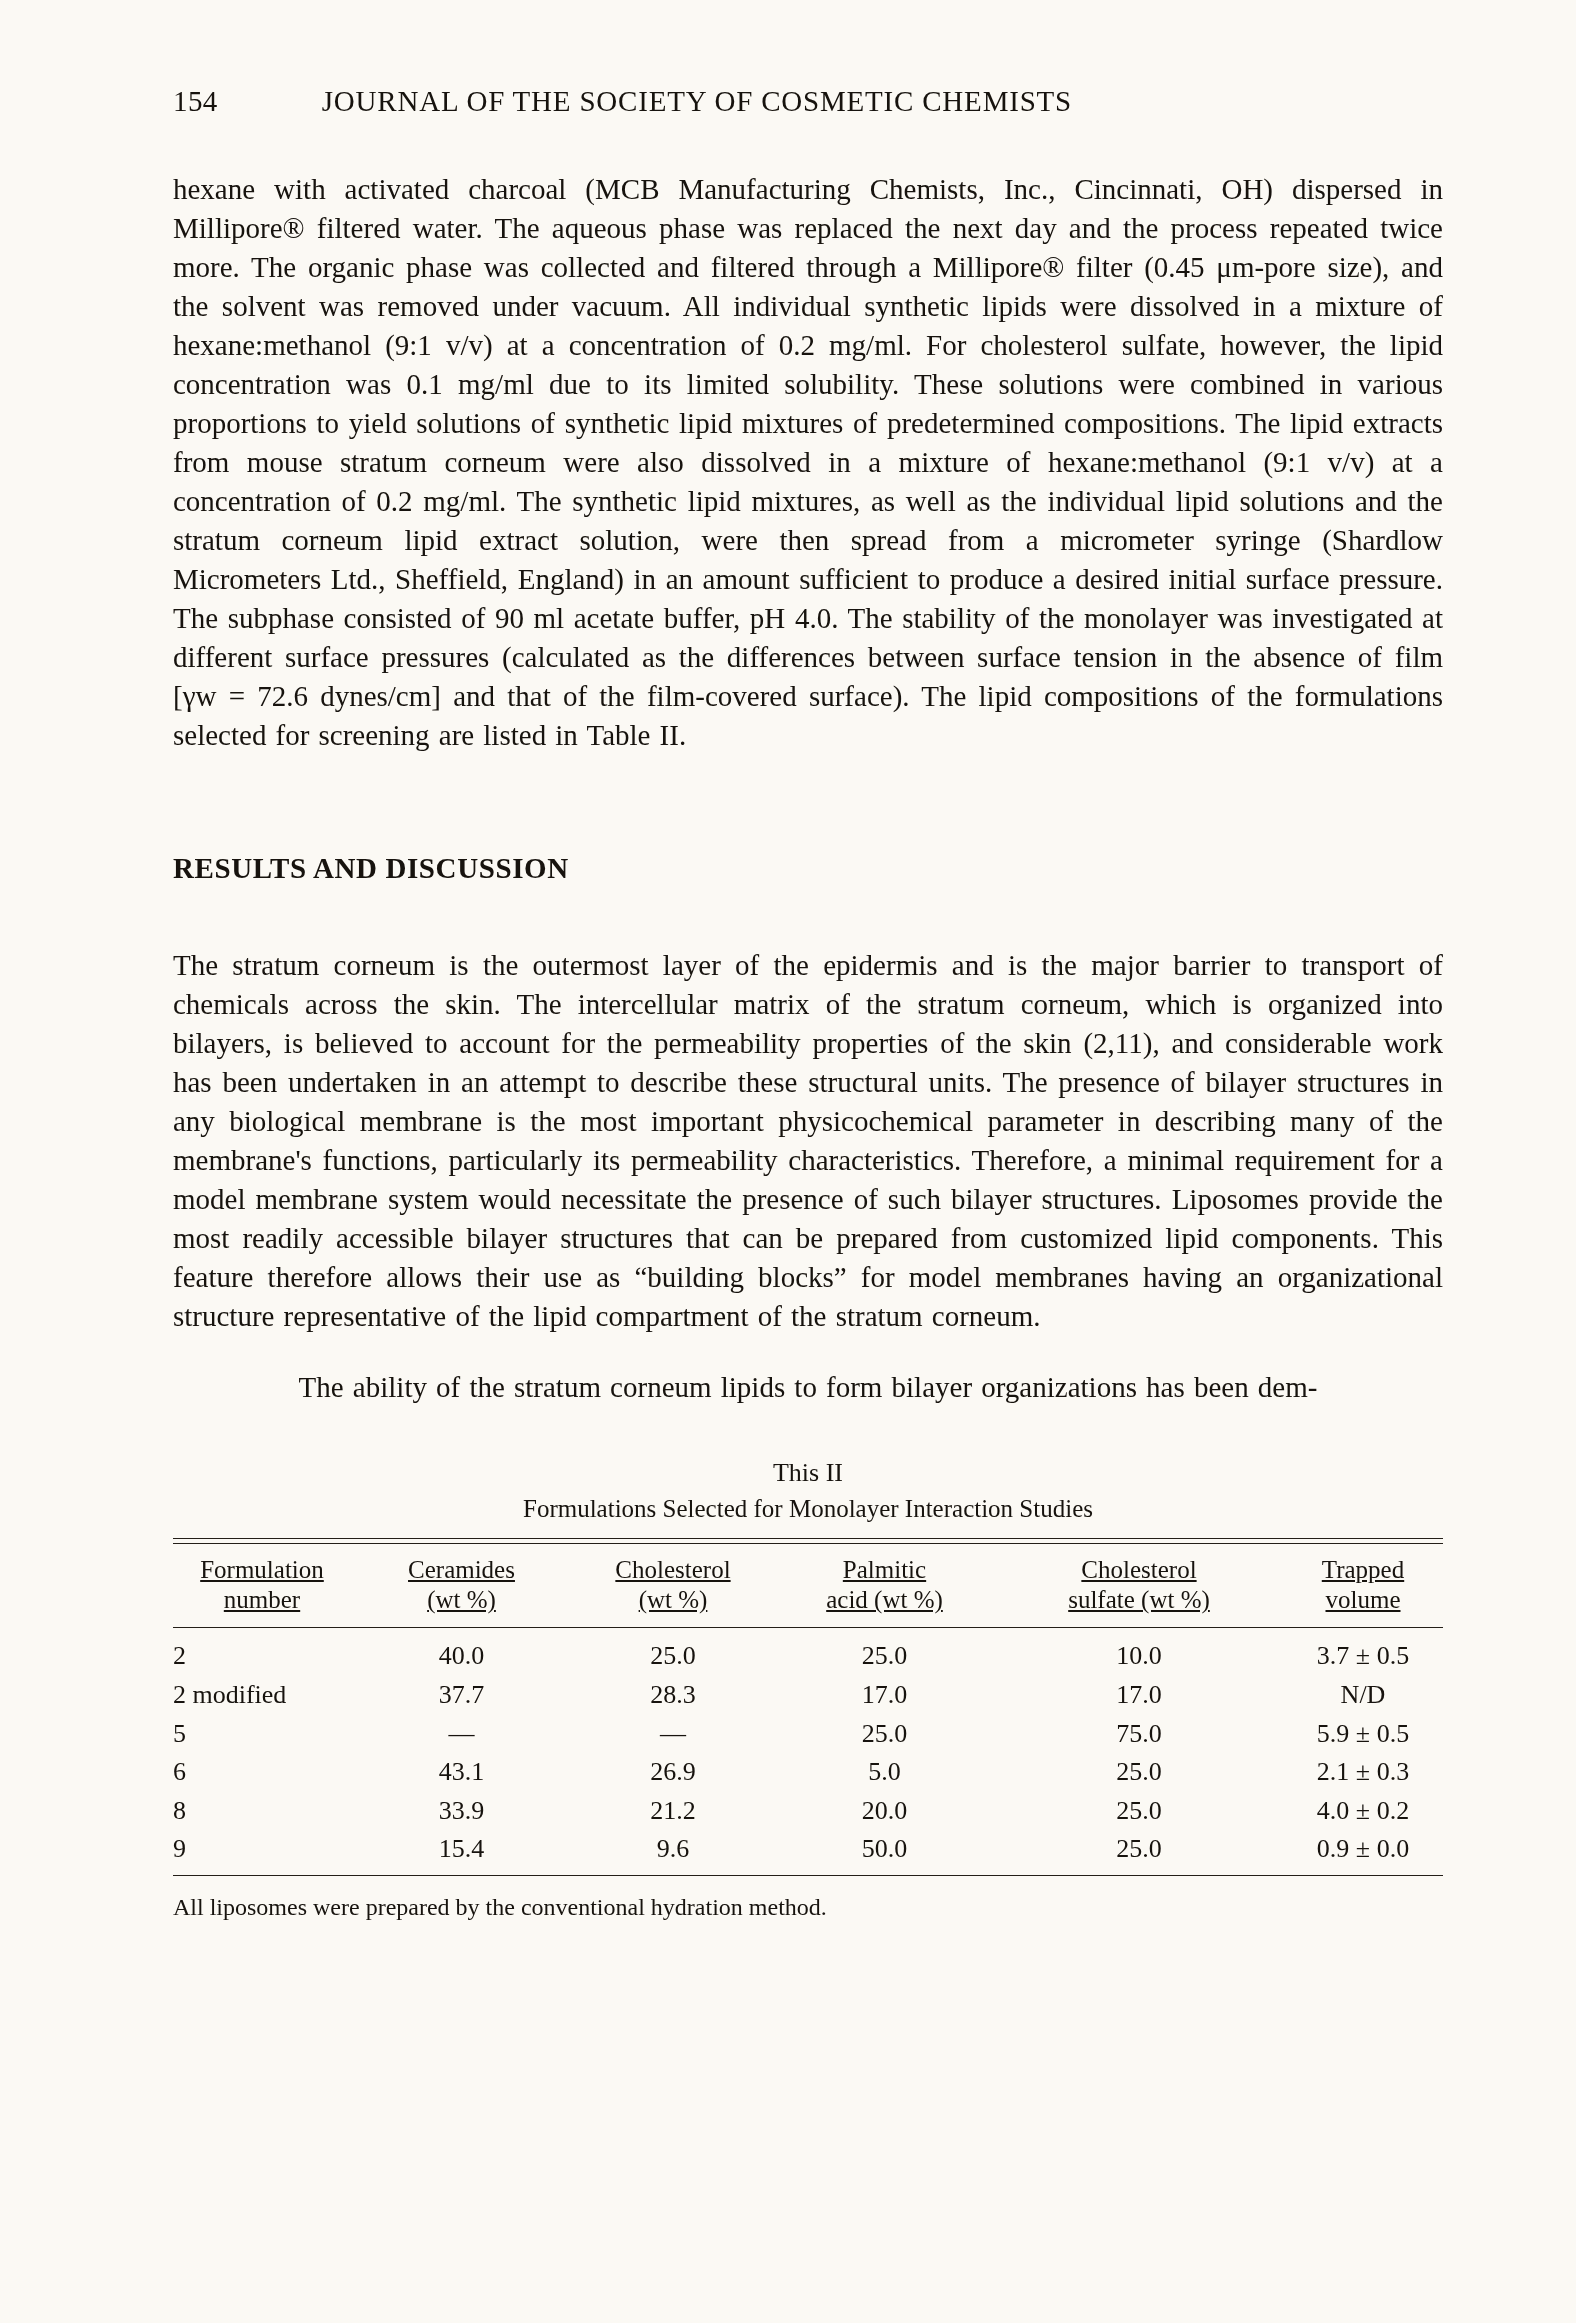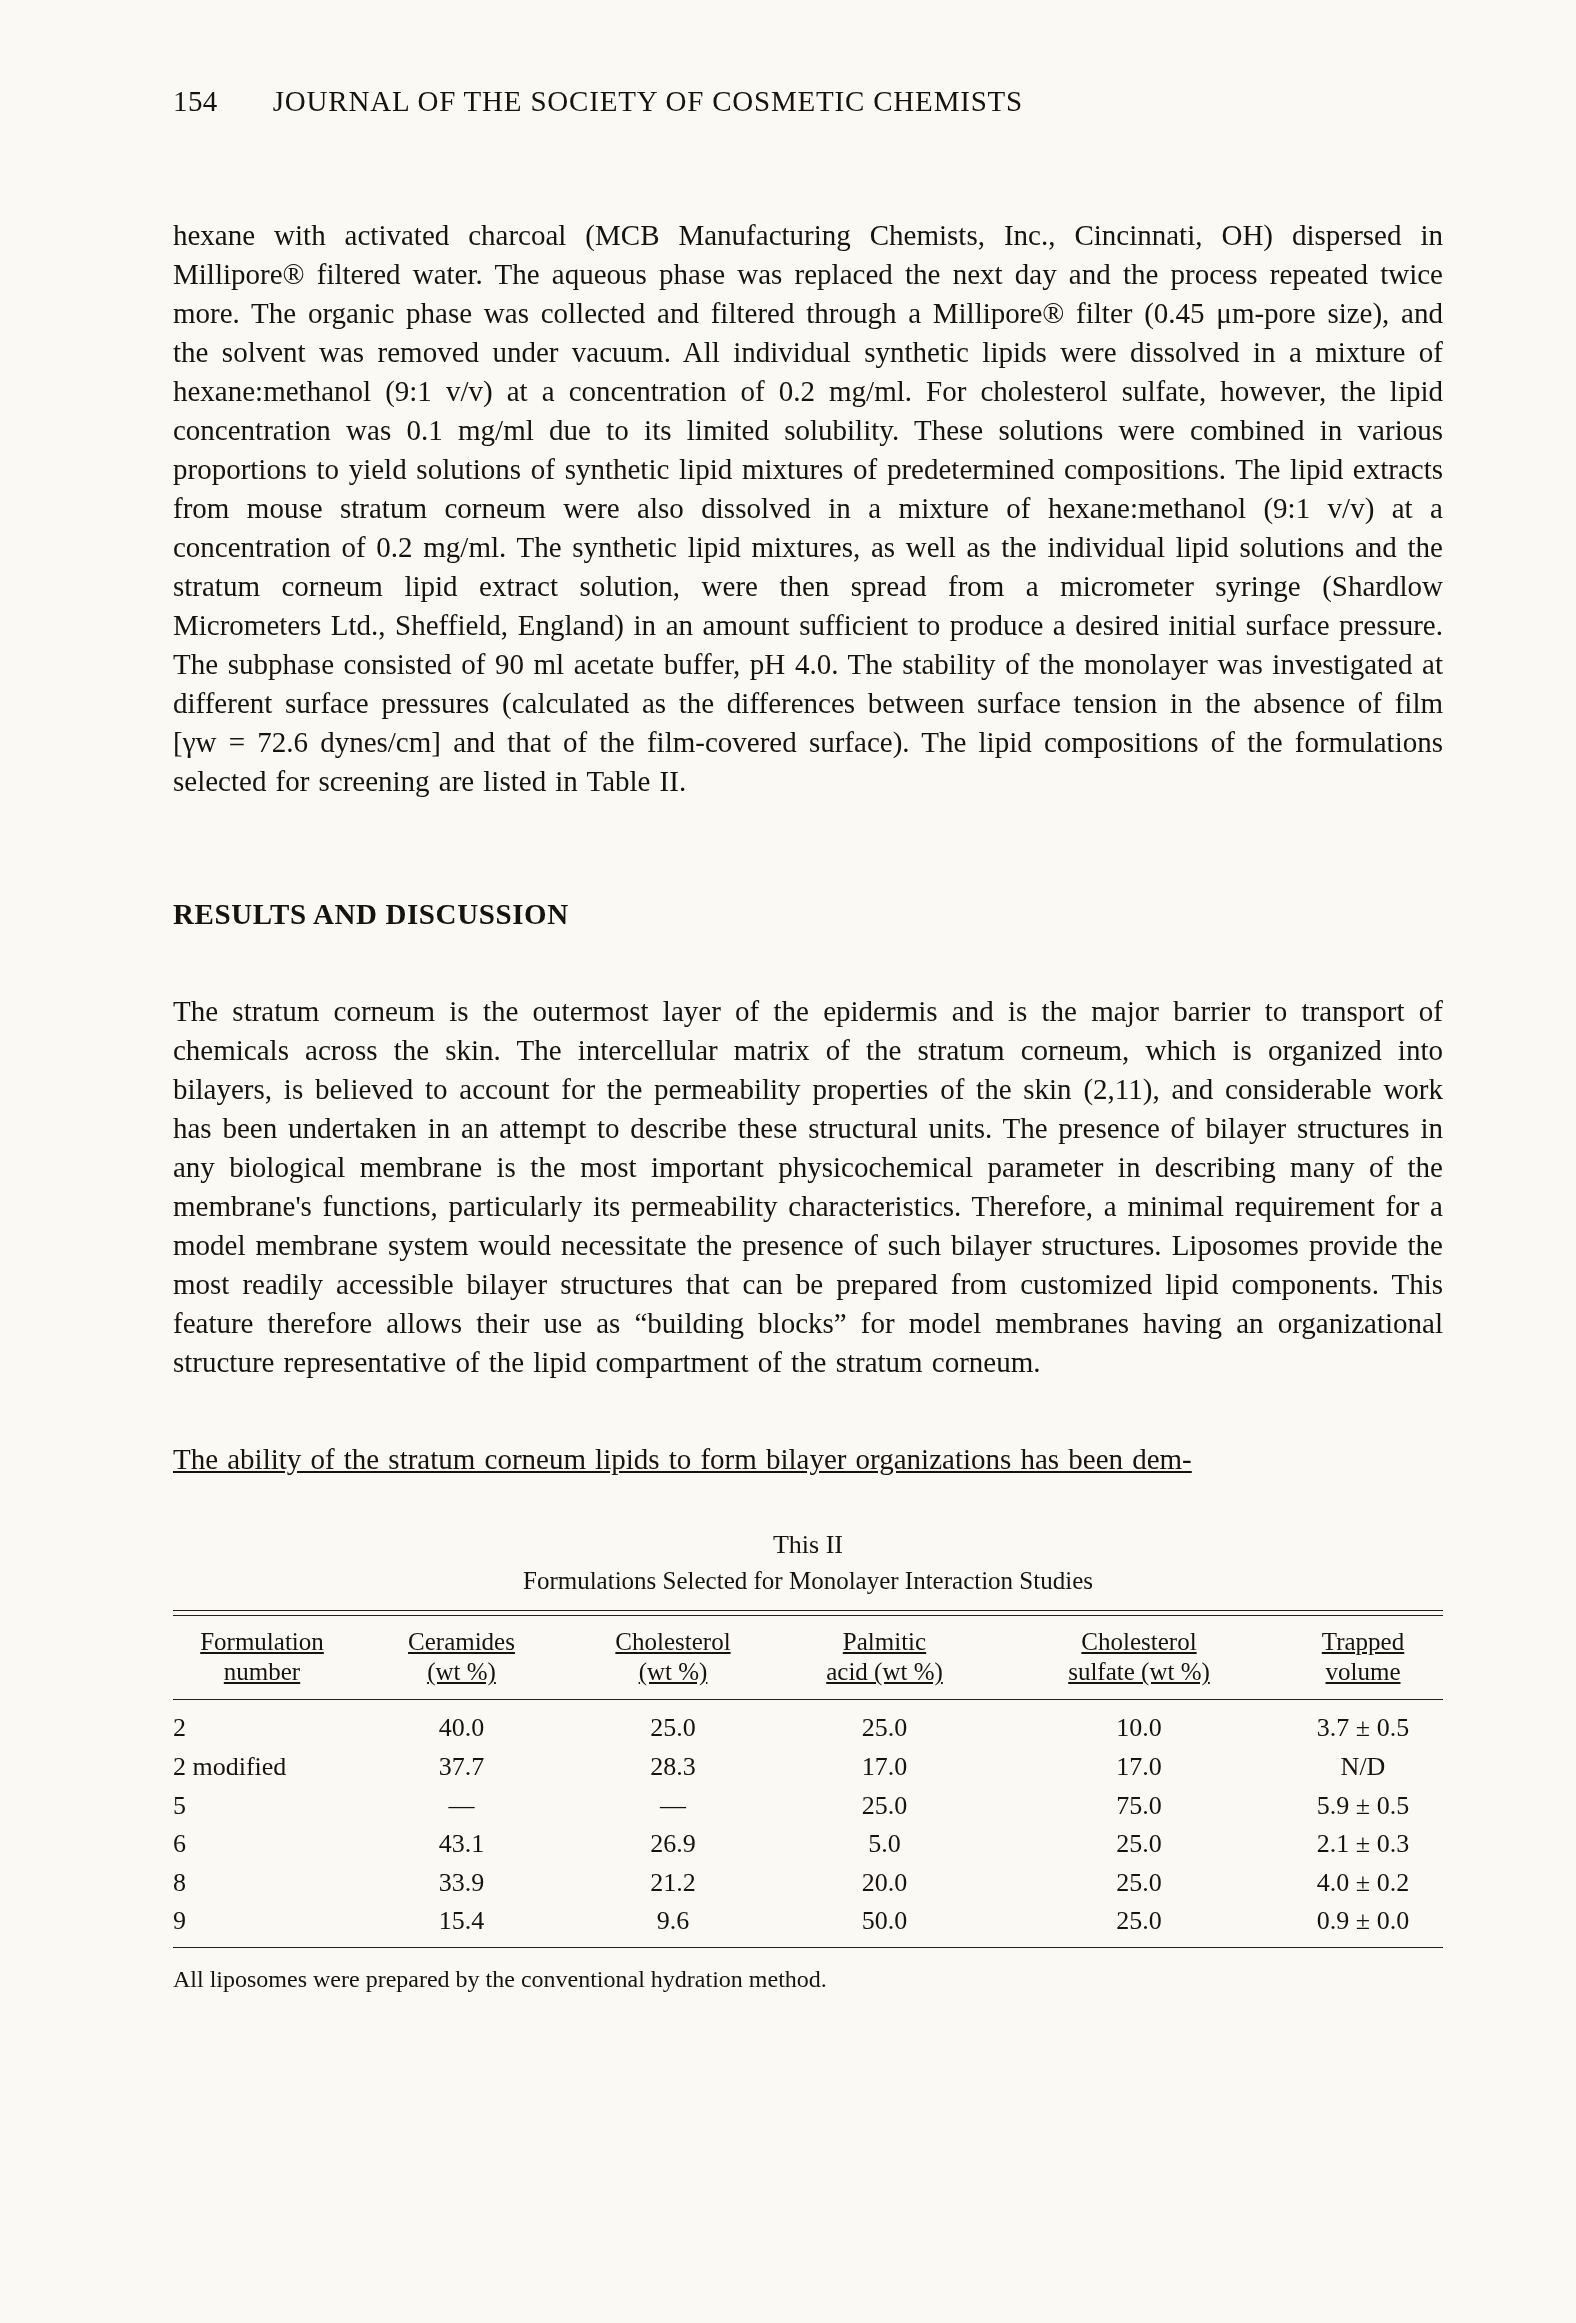--- a/index.html
+++ b/index.html
@@ -16,36 +16,36 @@
   }
   .content {
     position: absolute;
     left: 173px;
     top: 85px;
     width: 1270px;
   }
   .running-head {
     display: flex;
     align-items: baseline;
-    gap: 55px;
+    gap: 104px;
     font-size: 29px;
     line-height: 33px;
     letter-spacing: 0.4px;
-    margin-bottom: 98px;
+    margin-bottom: 52px;
   }
   .running-head .journal-title { letter-spacing: 0.8px; }
   .body-para {
     margin: 0;
     font-size: 29px;
     line-height: 39px;
     text-align: justify;
     text-justify: inter-word;
     word-spacing: 1.9px;
   }
-  .para3 { margin-top: 58px; text-align: left; text-decoration: underline; }
+  .para3 { margin-top: 32px; text-align: center; }
   .section-heading {
     margin: 94px 0 58px 0;
     font-size: 29px;
     line-height: 39px;
     font-weight: bold;
     letter-spacing: 0.6px;
   }
   .table-block { margin-top: 50px; }
   .table-title {
     text-align: center;

